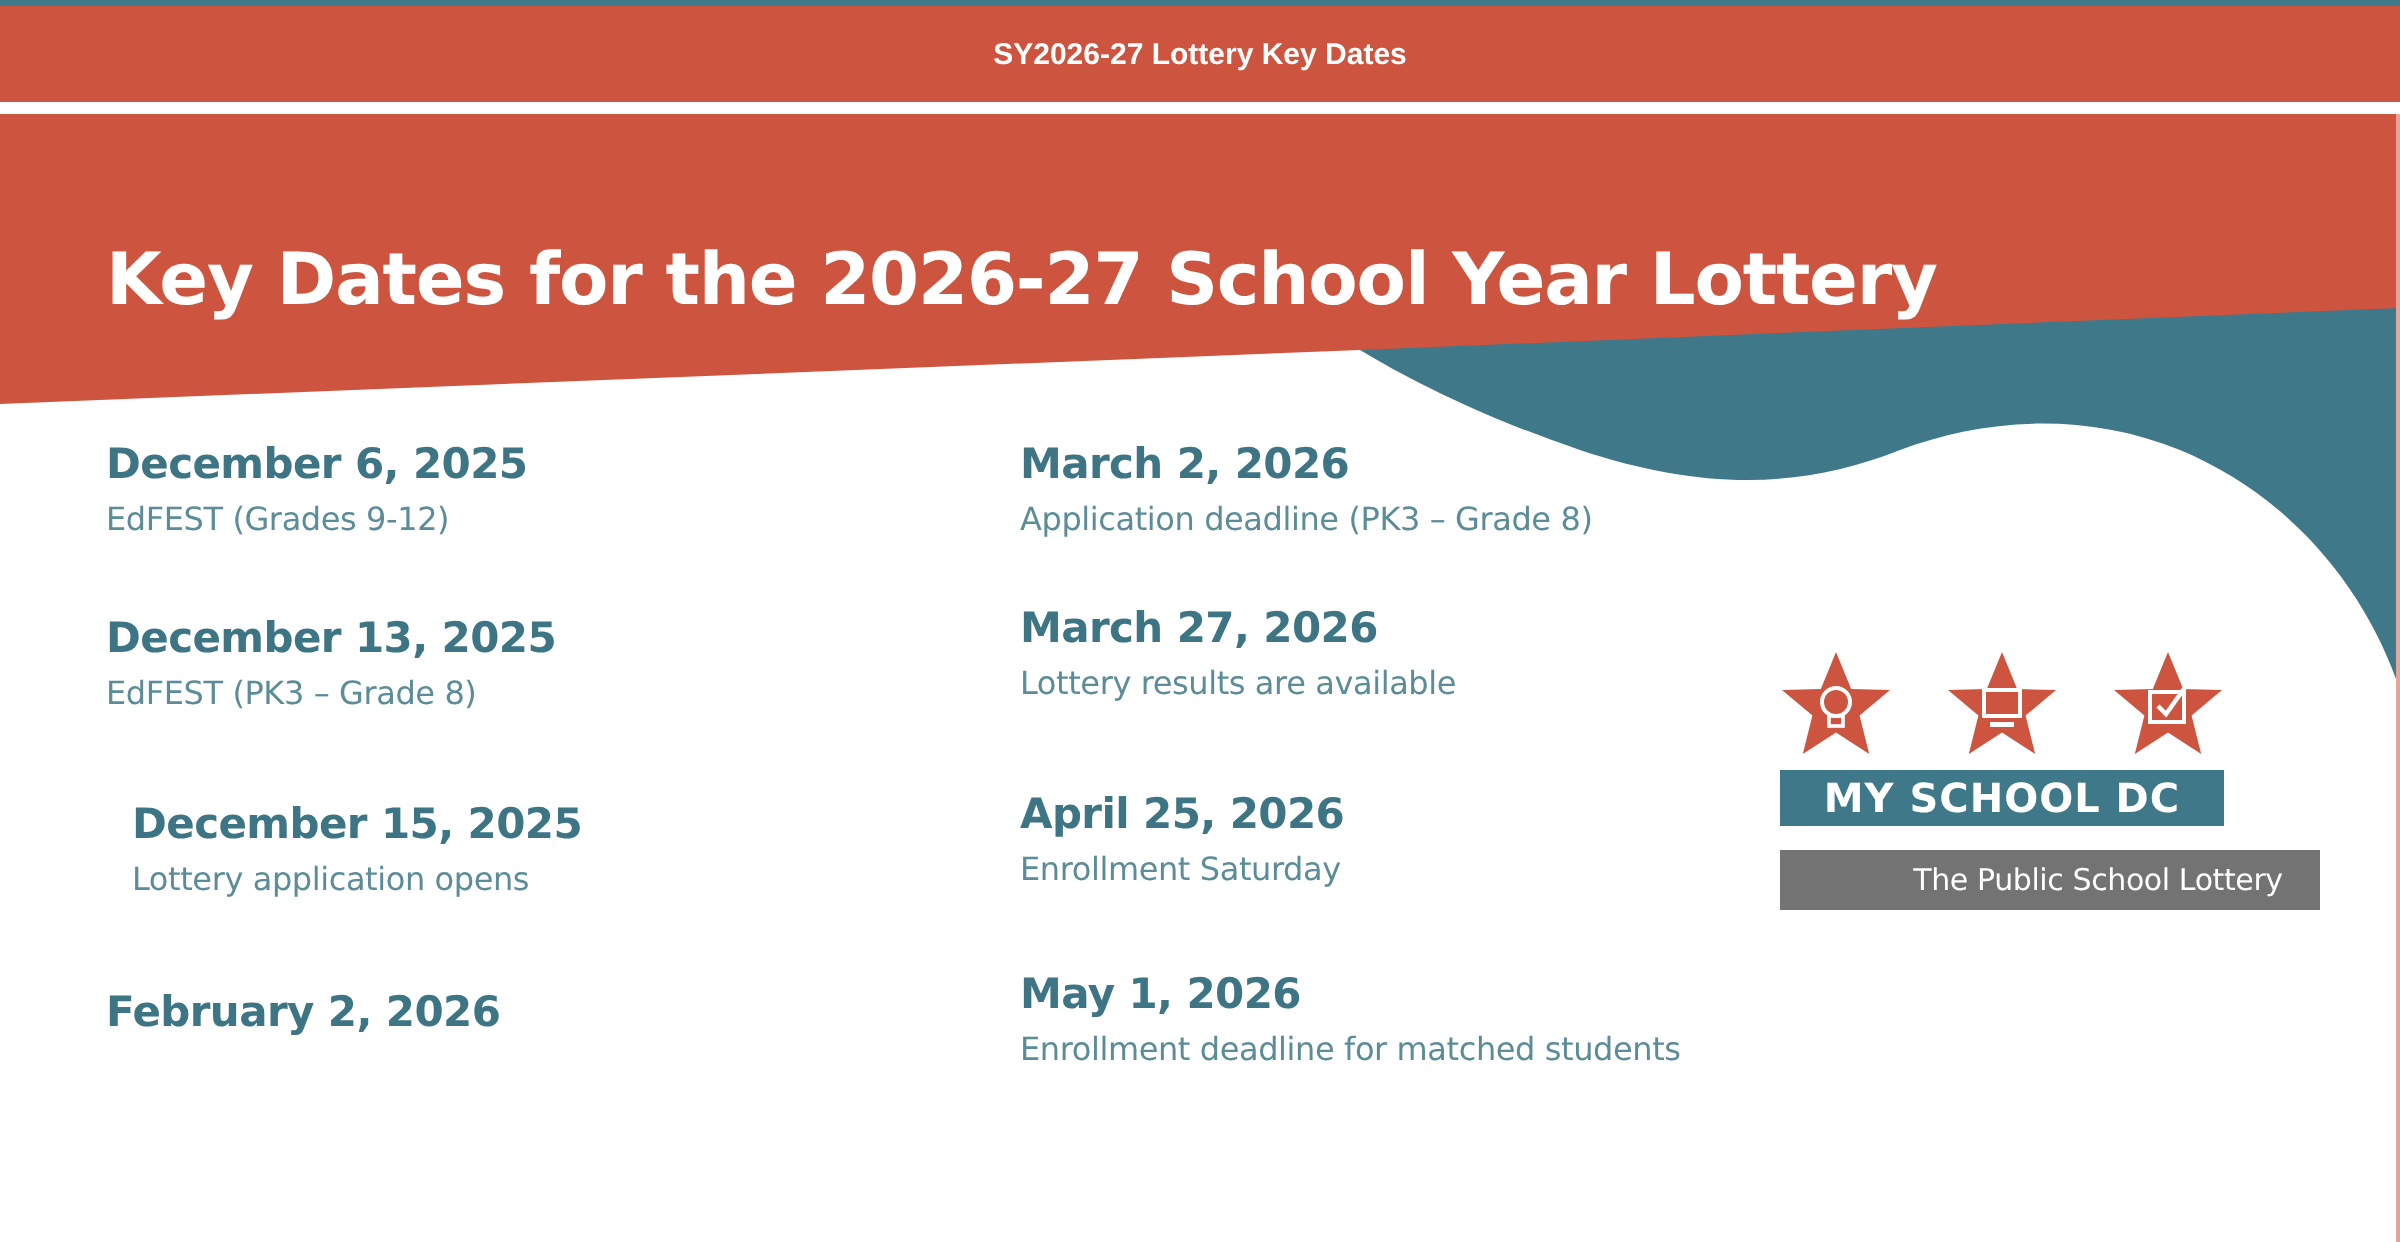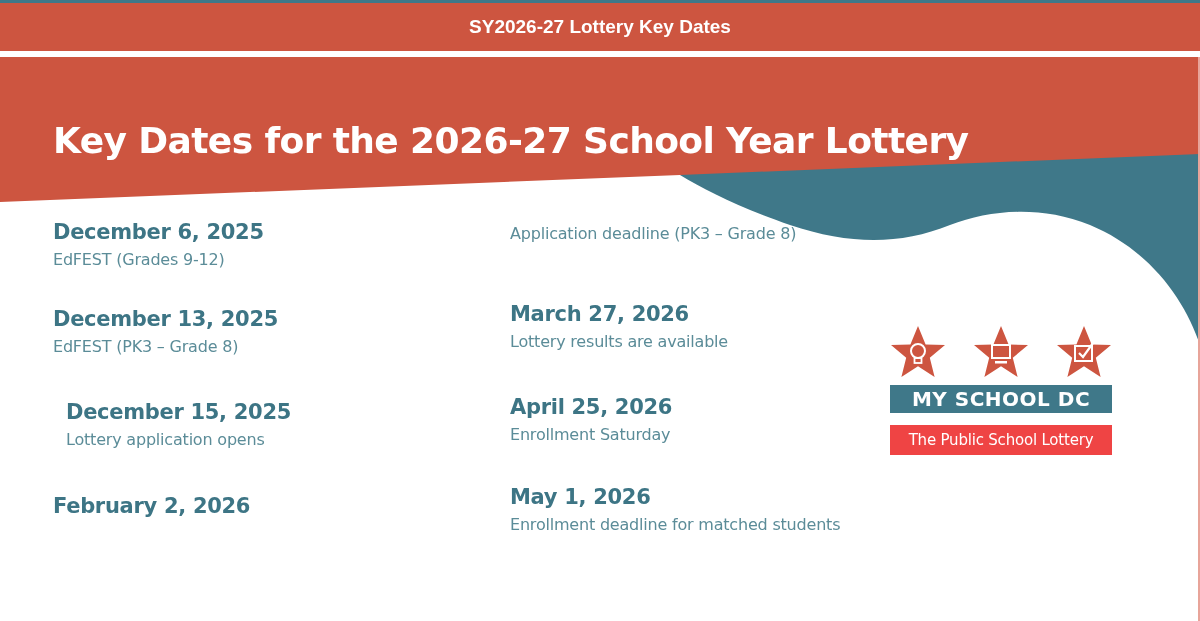--- a/index.html
+++ b/index.html
@@ -20,21 +20,21 @@
     }
     .header-bar {
       position: absolute; left: 0; top: 3px; width: 1200px; height: 48px;
       background: #cd5540;
       display: flex; align-items: center; justify-content: center;
     }
     .header-bar .header-title {
       color: #ffffff;
       font-family: "Liberation Sans", sans-serif;
       font-weight: bold;
-      font-size: 19px;
+      font-size: 15px;
       letter-spacing: 0px;
     }
     .header-sep {
       position: absolute; left: 0; top: 51px; width: 1200px; height: 6px;
       background: #ffffff;
     }
     .graphic {
       position: absolute; left: 0; top: 57px; width: 1200px; height: 564px;
     }
     .graphic svg { position: absolute; left: 0; top: 0; }
@@ -86,28 +86,29 @@
       font-family: "DejaVu Sans", sans-serif;
       font-weight: bold;
       font-size: 20px;
       line-height: 28px;
       text-align: center;
       letter-spacing: 0.5px;
       white-space: nowrap;
     }
     .logo .logo-sub {
       position: absolute; left: 0; top: 101px; width: 222px; height: 30px;
-      background: #ef4444;
+      background: #737373;
       color: #ffffff;
       font-family: "DejaVu Sans", sans-serif;
       font-size: 15px;
       line-height: 30px;
       text-align: center;
       white-space: nowrap;
       letter-spacing: -0.2px;
+      padding-left: 48px;
     }
   </style>
 </head>
 <body>
 
 <div class="top-strip"></div>
 
 <div class="header-bar">
   <span class="header-title">SY2026-27 Lottery Key Dates</span>
 </div>
@@ -135,20 +136,21 @@
 </div>
 <div class="event" style="left:53px; top:399px;margin-left:13px;">
   <div class="event-date">December 15, 2025</div>
   <div class="event-desc">Lottery application opens</div>
 </div>
 <div class="event" style="left:53px; top:493px;">
   <div class="event-date">February 2, 2026</div>
 </div>
 
 <div class="event" style="left:510px; top:219px;">
+  <div class="event-date">March 2, 2026</div>
   <div class="event-desc">Application deadline (PK3 – Grade 8)</div>
 </div>
 <div class="event" style="left:510px; top:301px;">
   <div class="event-date">March 27, 2026</div>
   <div class="event-desc">Lottery results are available</div>
 </div>
 <div class="event" style="left:510px; top:394px;">
   <div class="event-date">April 25, 2026</div>
   <div class="event-desc">Enrollment Saturday</div>
 </div>

